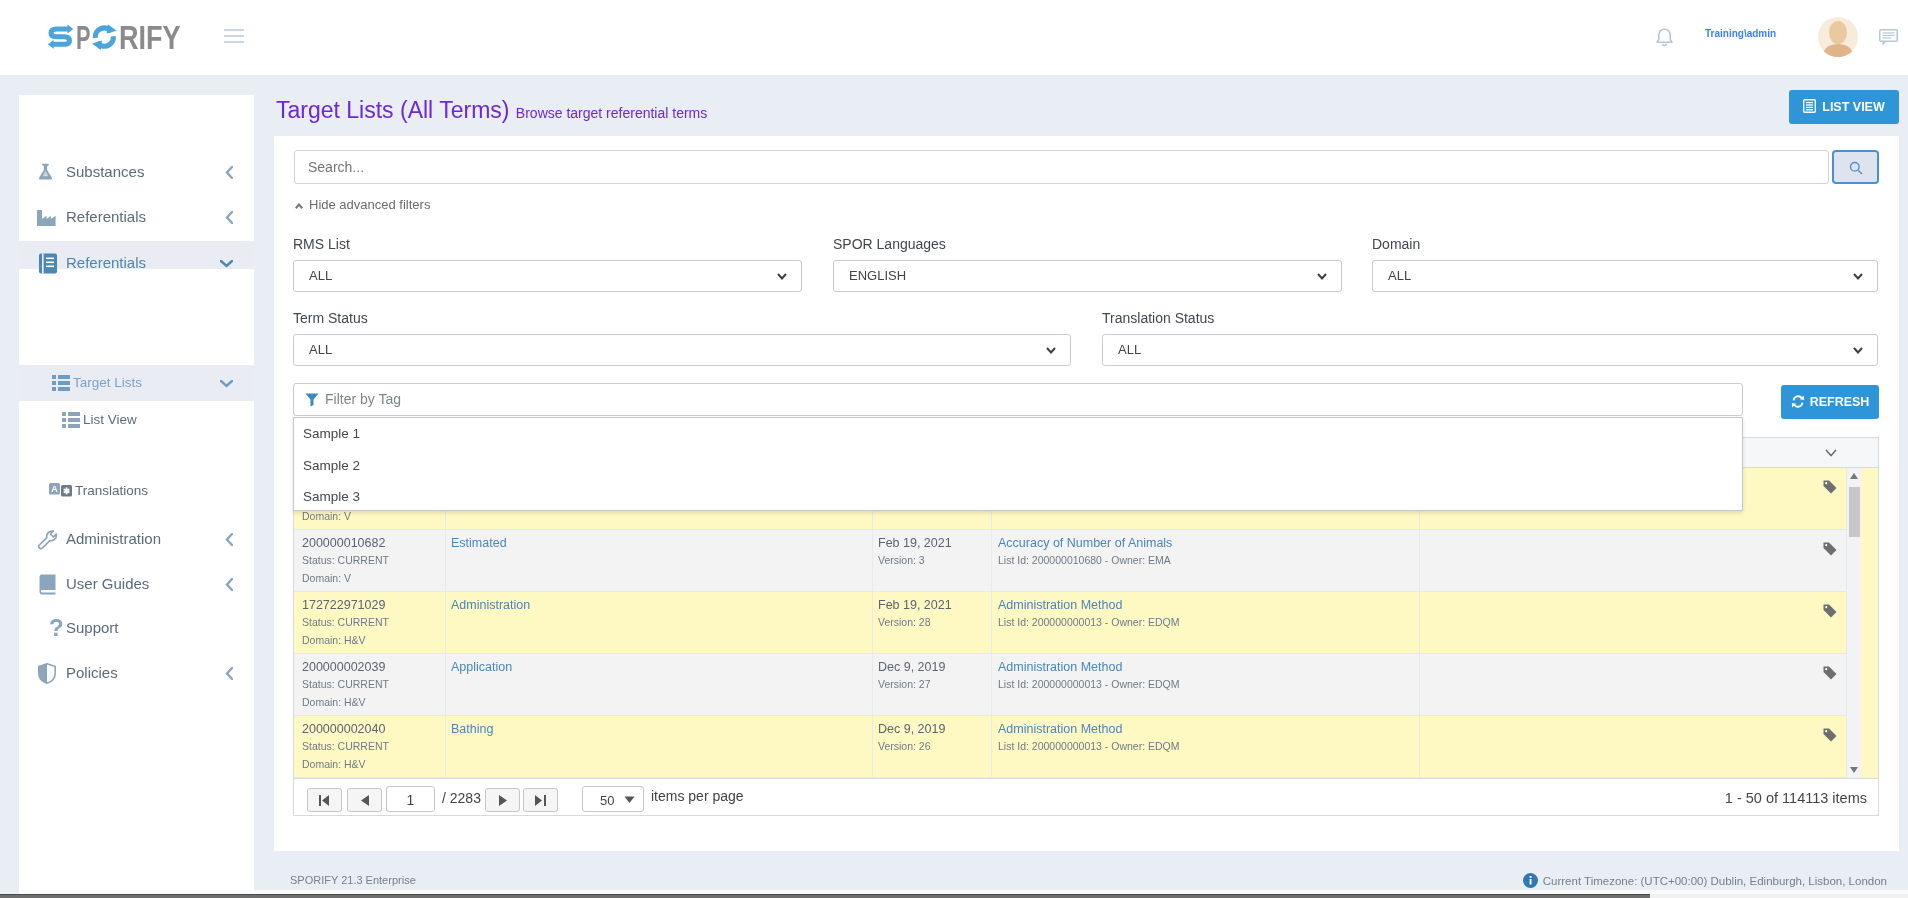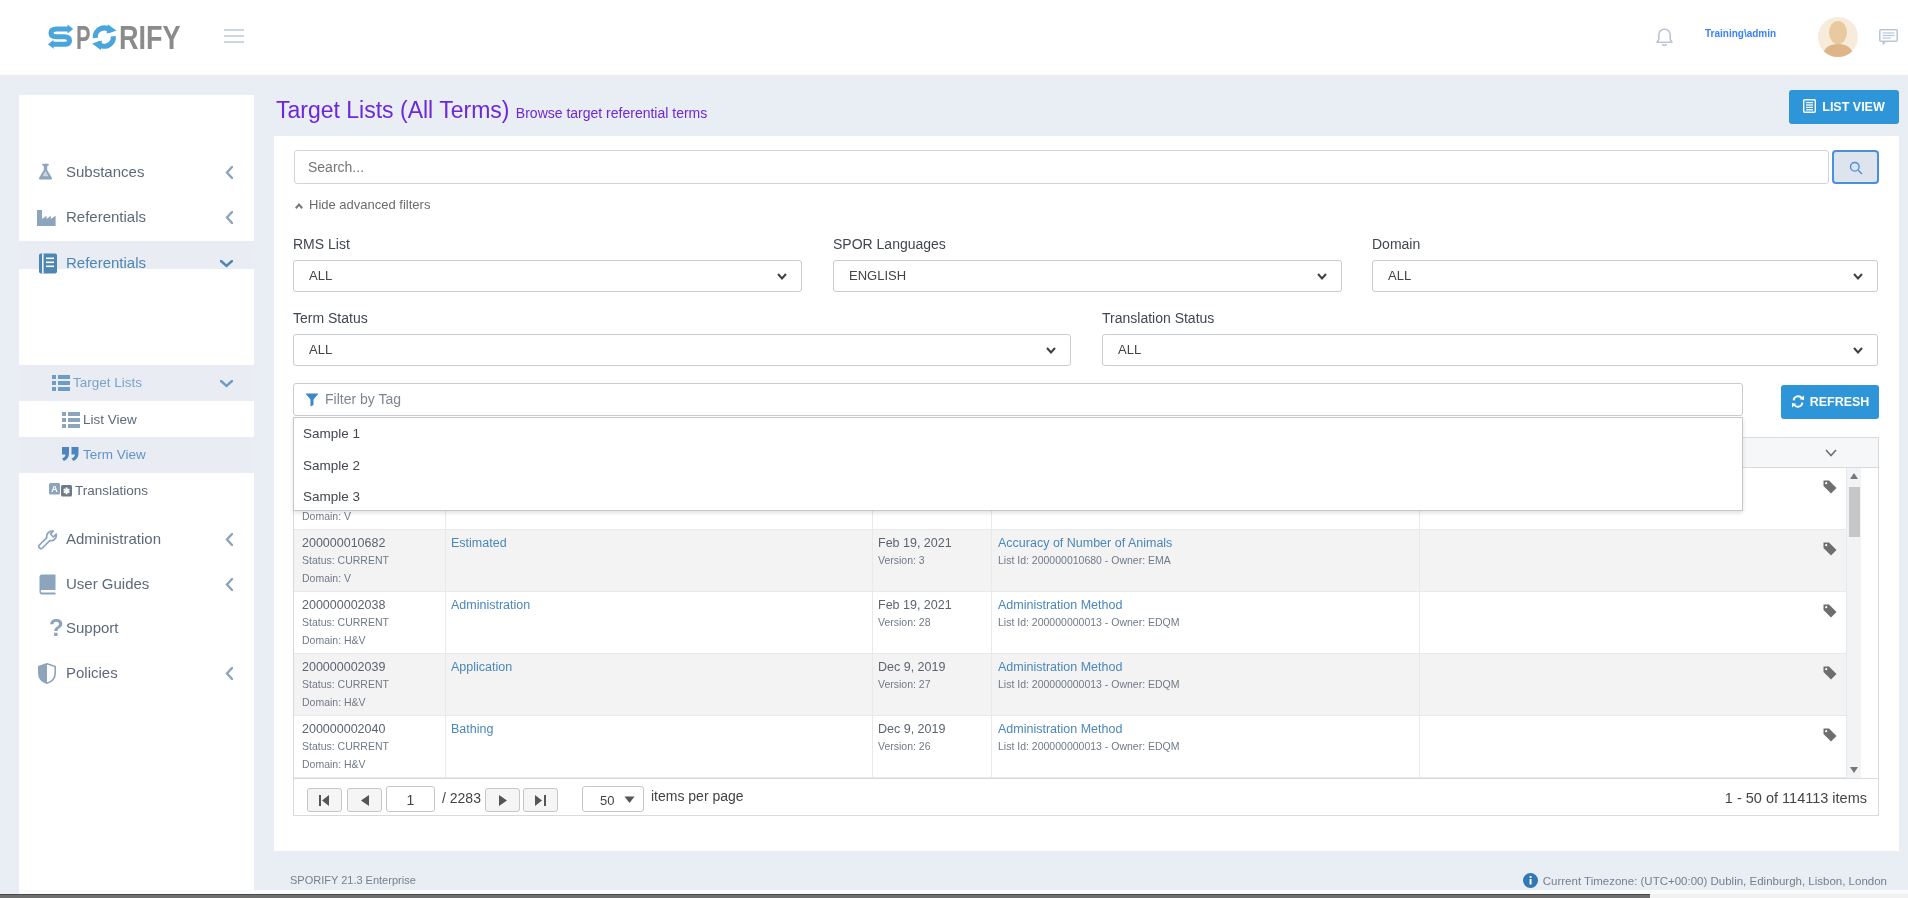--- a/index.html
+++ b/index.html
@@ -22,21 +22,21 @@
 .ltblue { color:#7ba3c7 !important; }
 
 
 #card { position:absolute; left:274px; top:136px; width:1625px; height:715px; background:#fff; }
 
 .sel { position:absolute; height:32px; background:#fff; border:1px solid #c8ccd1; border-radius:3px; font-size:13px; color:#444; line-height:30px; padding-left:15px; }
 .sel .sc { position:absolute; right:14px; top:12px; }
 .lbl { position:absolute; font-size:14px; color:#3f4850; }
 
 
-#grid { position:absolute; left:293px; top:437px; width:1586px; height:379px; border:1px solid #d8dbde; background:#ffffff; }
+#grid { position:absolute; left:293px; top:437px; width:1586px; height:379px; border:1px solid #d8dbde; background:#fef9c3; }
 .trow { position:absolute; left:0; width:1552px; height:62px; border-bottom:1px solid #e7e9eb; }
 .alt { background:#f3f3f4; }
 .c1 { position:absolute; left:8px; }
 .idt { font-size:12.5px; color:#5a6472; }
 .small { font-size:10.5px; color:#6e7b87; }
 .bl { color:#4a87bb; font-size:12.5px; }
 
 .pgbtn { position:absolute; width:35px; height:24px; border:1px solid #c6c6c6; border-radius:3px; background:#f5f5f5; }
 .vline { position:absolute; top:30px; width:1px; height:310px; background:#e7e9eb; }
 .tag { position:absolute; left:1529px; }
@@ -162,29 +162,20 @@
           <rect x="6" y="0" width="12" height="4"></rect>
         <rect x="0" y="6" width="4" height="4"></rect>
           <rect x="6" y="6" width="12" height="4"></rect>
         <rect x="0" y="12" width="4" height="4"></rect>
           <rect x="6" y="12" width="12" height="4"></rect>
       </g>
     </svg>
     <div class="txt abs" style="left:64px;top:10px">List View</div>
   </div>
 
-  <div class="mi t2 hl" style="top:342px;height:36px">
-    <svg class="abs" style="left:43px;top:10px" width="17" height="14" viewBox="0 0 17 14">
-      <g fill="#4b86c0">
-        <path d="M0 0 H7 V6.6 C7 10.2 5.2 12.8 1.9 14 L0 11.6 C2.2 10.8 3.3 9.4 3.5 7.6 H0 Z"></path>
-        <path d="M9.5 0 H16.5 V6.6 C16.5 10.2 14.7 12.8 11.4 14 L9.5 11.6 C11.7 10.8 12.8 9.4 13 7.6 H9.5 Z"></path>
-      </g>
-    </svg>
-    <div class="txt abs" style="left:64px;top:10px;color:#6094c8 !important">Term View</div>
-  </div>
 
   <div class="mi t2" style="top:378px;height:36px">
     <svg class="abs" style="left:30px;top:10px" width="24" height="14" viewBox="0 0 24 14">
       <rect x="0" y="0" width="11" height="11.5" rx="1.5" fill="#8ca4bc"></rect>
       <rect x="12" y="2" width="11" height="11.5" rx="1.5" fill="#6e7a87"></rect>
       <text x="5.5" y="9" font-size="9" font-weight="bold" fill="#fff" text-anchor="middle" font-family="Liberation Sans, sans-serif">A</text>
       <text x="17.5" y="11" font-size="8.5" font-weight="bold" fill="#fff" text-anchor="middle" font-family="Liberation Sans, sans-serif">✱</text>
     </svg>
     <div class="txt abs" style="left:56px;top:10px">Translations</div>
   </div>
@@ -297,21 +288,21 @@
     <div class="c1 idt" style="top:6px">200000010682</div>
     <div class="c1 small" style="top:24px">Status: CURRENT</div>
     <div class="c1 small" style="top:42px">Domain: V</div>
     <div class="abs bl" style="left:157px; top:6px">Estimated</div>
     <div class="abs idt" style="left:584px; top:6px">Feb 19, 2021</div>
     <div class="abs small" style="left:584px; top:24px">Version: 3</div>
     <div class="abs bl" style="left:704px; top:6px">Accuracy of Number of Animals</div>
     <div class="abs small" style="left:704px; top:24px">List Id: 200000010680 - Owner: EMA</div>
   </div>
   <div class="trow" style="top:154px">
-    <div class="c1 idt" style="top:6px">200000002038</div>
+    <div class="c1 idt" style="top:6px">172722971029</div>
     <div class="c1 small" style="top:24px">Status: CURRENT</div>
     <div class="c1 small" style="top:42px">Domain: H&amp;V</div>
     <div class="abs bl" style="left:157px; top:6px">Administration</div>
     <div class="abs idt" style="left:584px; top:6px">Feb 19, 2021</div>
     <div class="abs small" style="left:584px; top:24px">Version: 28</div>
     <div class="abs bl" style="left:704px; top:6px">Administration Method</div>
     <div class="abs small" style="left:704px; top:24px">List Id: 200000000013 - Owner: EDQM</div>
   </div>
   <div class="trow alt" style="top:216px">
     <div class="c1 idt" style="top:6px">200000002039</div>

